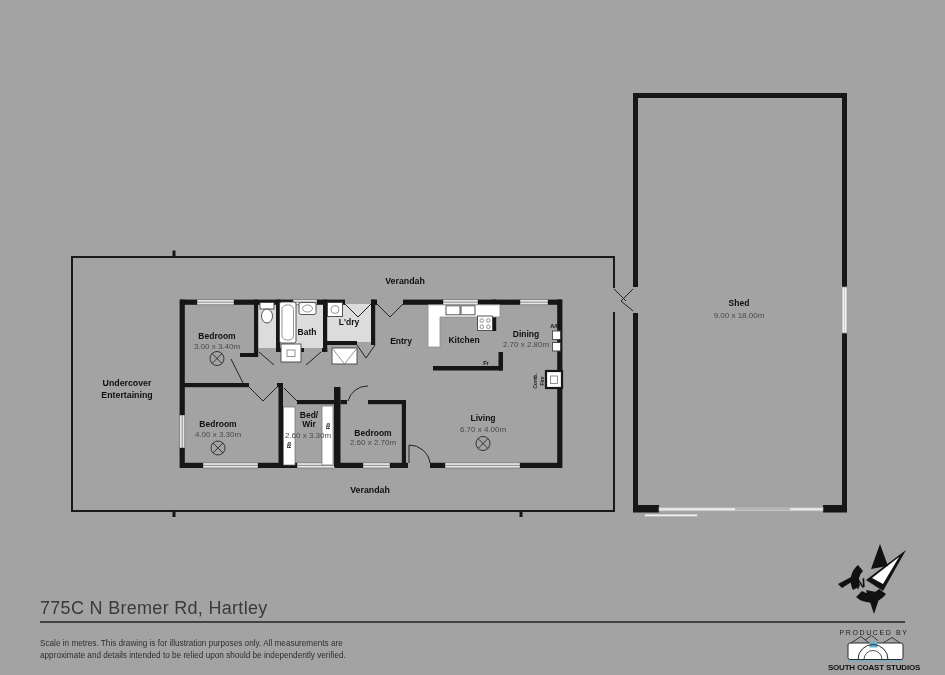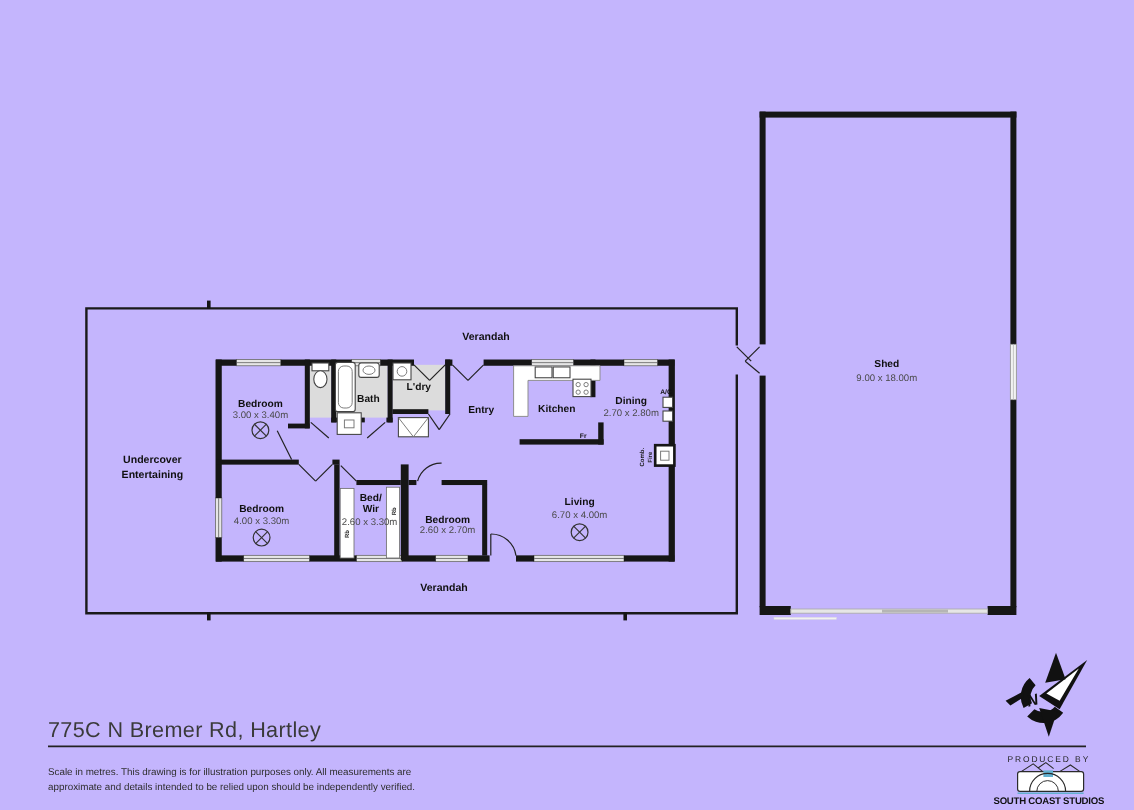--- a/index.html
+++ b/index.html
@@ -1,16 +1,16 @@
 <!DOCTYPE html>
 <html><head>
 <meta charset="utf-8">
 <style>
   html,body{margin:0;padding:0;background:#ffffff;}
-  .page{position:relative;width:945px;height:675px;background:#c4b5fd;overflow:hidden;
+  .page{position:relative;width:945px;height:675px;background:#a3a3a3;overflow:hidden;
         font-family:"Liberation Sans", sans-serif;}
   svg{position:absolute;left:0;top:0;}
   text{font-family:"Liberation Sans", sans-serif;}
   .room-name{font-size:8.5px;font-weight:700;fill:#101010;}
   .room-dims{font-size:8px;font-weight:400;fill:#4a4a4a;}
   .big-label{font-size:8.8px;font-weight:700;fill:#101010;}
   .tiny{font-size:5.6px;font-weight:700;fill:#101010;}
   .tiny2{font-size:5px;font-weight:700;fill:#1a1a1a;}
   .title{font-size:18px;font-weight:400;fill:#3a3a3a;letter-spacing:.3px;}
   .disclaimer{font-size:8.2px;font-weight:400;fill:#2e2e2e;}

